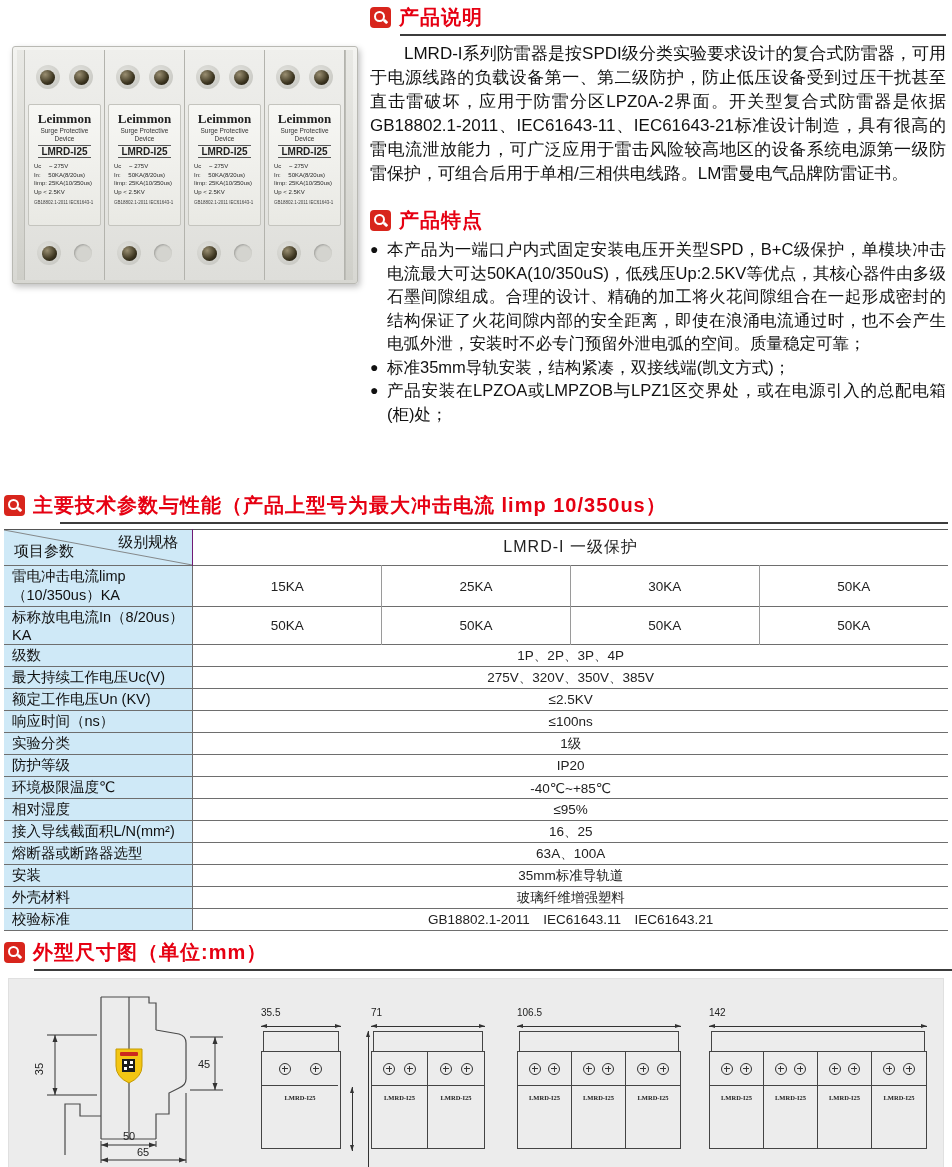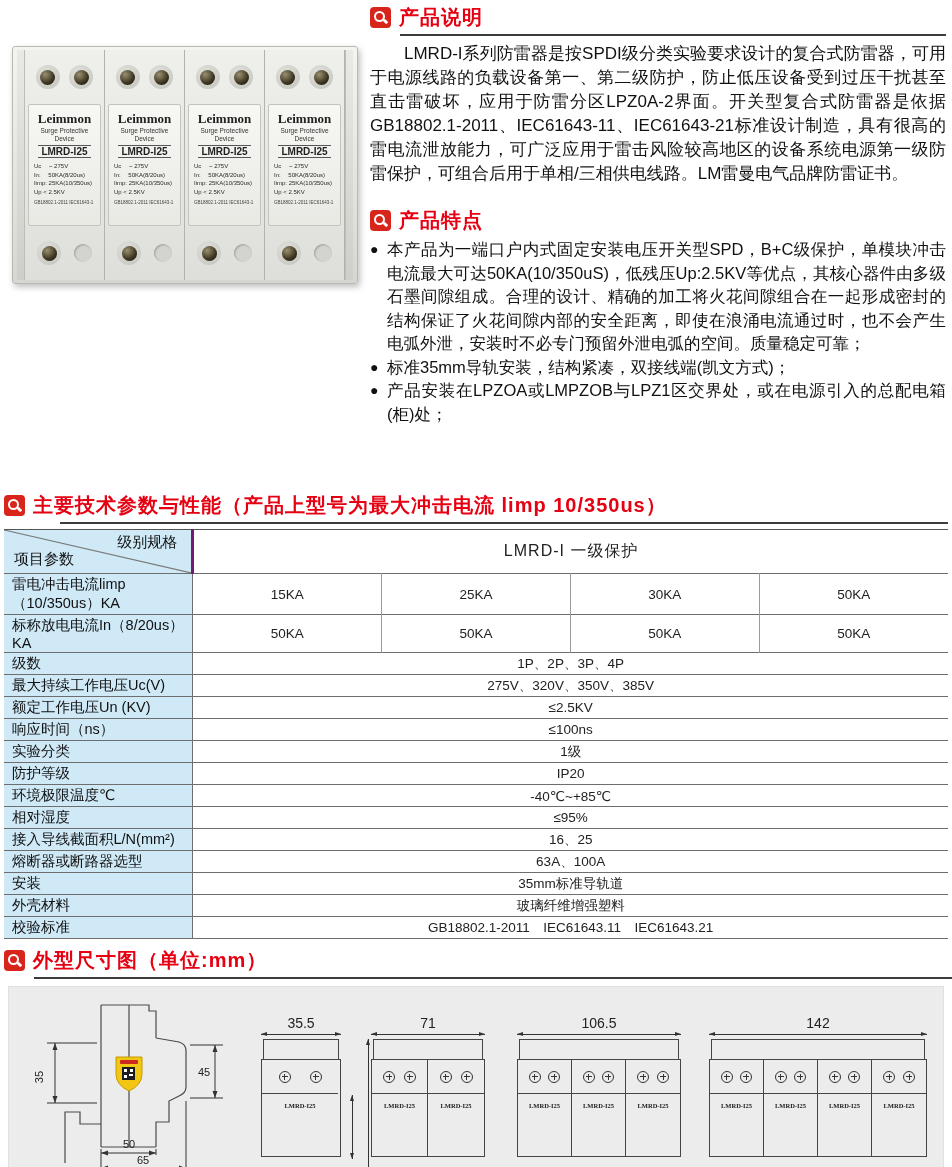--- a/index.html
+++ b/index.html
@@ -46,34 +46,34 @@
   #params-sec { padding:0 4px; }
   #params-line { margin-left:56px; }
   table { border-collapse:collapse; width:944px; margin-top:5px; table-layout:fixed; }
   td { border-top:1px solid #6e6e6e; font-size:13.5px; }
   tr:last-child td { border-bottom:1px solid #6e6e6e; }
   td.lbl { background:#cfe9f7; width:280px; border-right:1px solid #6e6e6e; padding:1px 8px; font-size:14.5px; height:21px; color:#111; }
   td.val { text-align:center; color:#222;margin-left:37px; }
   td.val4 { text-align:center; border-right:1px solid #9a9a9a; color:#222; }
   td.val4:last-child { border-right:none; }
   tr.kv4 td { height:23px; }
-  td.corner { background:#cfe9f7; position:relative; height:44px; border-right:3px solid #701a75; border-top:1px solid #555; }
+  td.corner { background:#cfe9f7; position:relative; height:36px; border-right:1px solid #701a75; border-top:1px solid #555; }
   td.corner .diag { position:absolute; left:0; top:0; width:100%; height:100%; }
   .corner-top { position:absolute; right:14px; top:3px; font-size:15px; color:#111; }
   .corner-bot { position:absolute; left:10px; bottom:4px; font-size:15px; color:#111; }
   td.group { text-align:center; font-size:16px; color:#222; border-top:1px solid #555; letter-spacing:1px; }
 
   
   #dims-sec { padding:0 4px; margin-top:8px; }
   #dims-line { margin-left:30px; width:920px; }
   #dims-panel { position:relative; margin:7px 4px 0 4px; height:205px; background:#ececec; border:1px solid #e0e0e0; }
 
   .fv { position:absolute; top:30px; }
   .fv-dim { position:relative; height:22px; }
-  .fv-dim .num { position:absolute; width:100%; text-align:center; top:-2px; font-size:14px; color:#222; }
+  .fv-dim .num { position:absolute; width:100%; top:-2px; font-size:10px; color:#222; }
   .harrow { position:absolute; left:0; right:0; bottom:4px; height:1px; background:#333; }
   .harrow::before { content:""; position:absolute; left:0; top:-2.5px; border-top:2.5px solid transparent; border-bottom:2.5px solid transparent; border-right:6px solid #333; }
   .harrow::after { content:""; position:absolute; right:0; top:-2.5px; border-top:2.5px solid transparent; border-bottom:2.5px solid transparent; border-left:6px solid #333; }
   .fv-base { height:20px; border:1px solid #444; border-bottom:none; margin:0 2px; background:#ececec; }
   .fv-mods { display:flex; border:1px solid #444; background:#ececec; }
   .fv-mod { border-right:1px solid #444; display:flex; flex-direction:column; }
   .fv-mod:last-child { border-right:none; }
   .fv-mod.w78 { width:76px; } .fv-mod.w56 { width:56px; } .fv-mod.w54 { width:54px; }
   .fv-term { height:34px; border-bottom:1px solid #444; display:flex; align-items:center; justify-content:space-around; padding:0 7px; }
   .dscrew { width:12px; height:12px; border:1px solid #333; border-radius:50%; position:relative; background:#ececec; flex:0 0 12px; }

